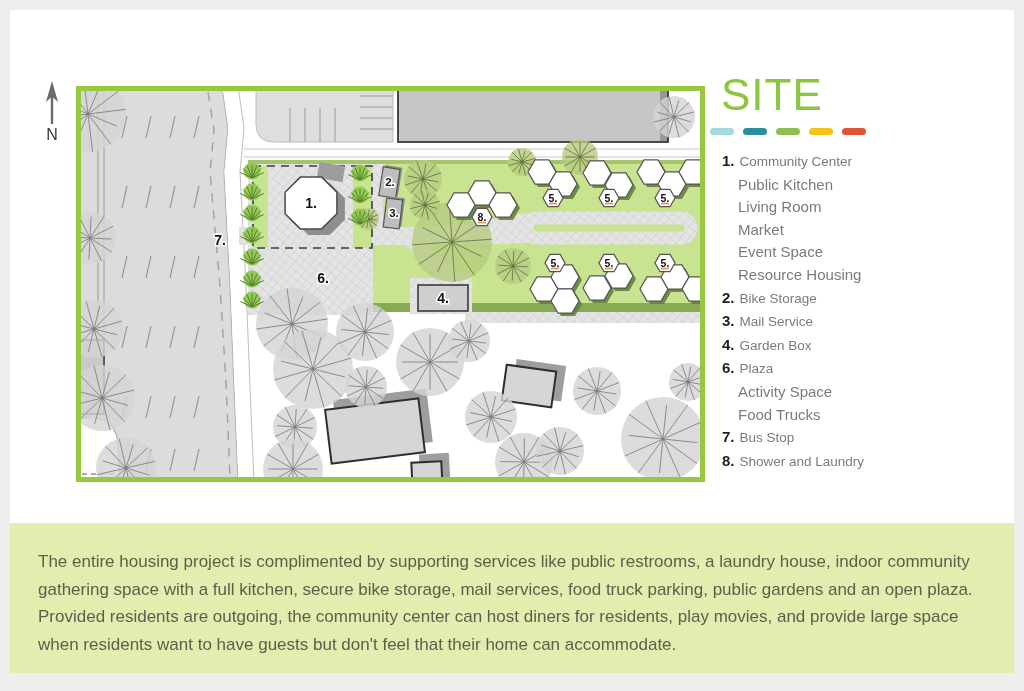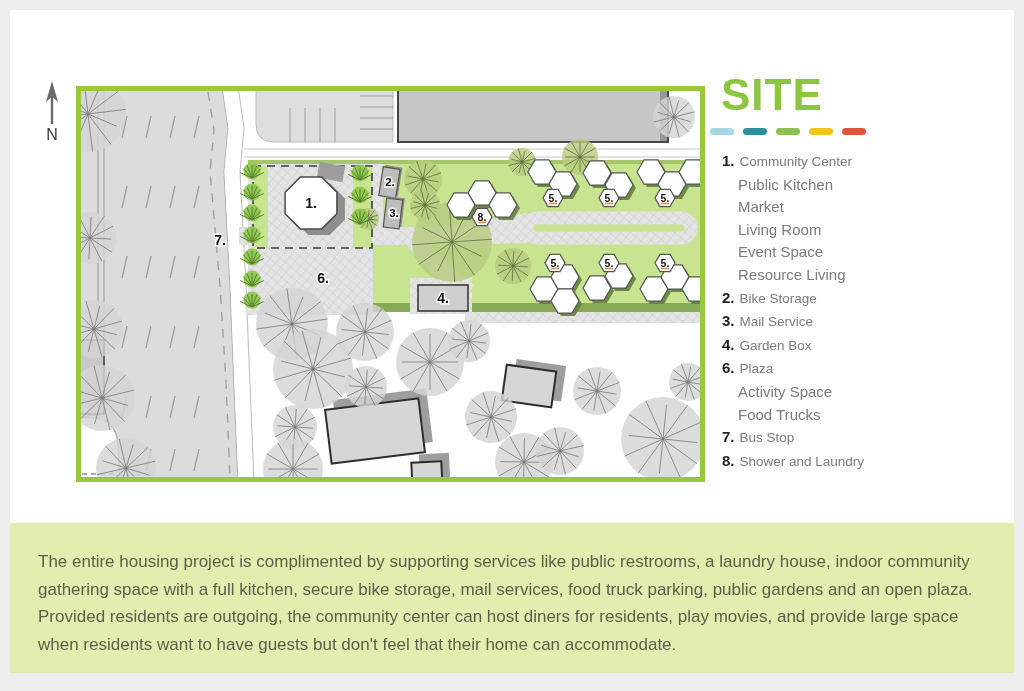--- a/index.html
+++ b/index.html
@@ -5,21 +5,21 @@
   html,body{margin:0;padding:0;width:1024px;height:691px;overflow:hidden;
     background:#edefee;font-family:"Liberation Sans",sans-serif;}
   #card{position:absolute;left:10px;top:10px;width:1004px;height:513px;background:#ffffff;}
   #desc-panel{position:absolute;left:10px;top:523px;width:1004px;height:150px;background:#e4edb0;}
   #desc-panel p{margin:0;padding:25px 40px 0 28px;font-size:17px;line-height:27.5px;color:#5a614b;}
   #plan-wrap{position:absolute;left:66px;top:76px;width:629px;height:396px;}
   #north{position:absolute;left:28px;top:70px;width:28px;height:46px;}
   #north-label{position:absolute;left:28px;top:116px;width:28px;text-align:center;
     font-size:16px;color:#3a3a3a;}
   #legend{position:absolute;left:700px;top:62px;width:314px;}
-  #site-title{margin:0 0 0 11px;font-size:44px;line-height:46px;font-weight:bold;
+  #site-title{margin:0 0 0 11px;font-size:44px;line-height:46px;font-weight:normal;
     letter-spacing:1px;color:#8cc63f;}
   #colorbar{margin:10px 0 0 0;height:8px;}
   #colorbar span{display:inline-block;width:24px;height:7px;border-radius:3.5px;margin-right:9px;vertical-align:top;}
   #legend-list{margin:14px 0 16px 12px;}
   .legend-item{line-height:22.6px;white-space:nowrap;}
   .legend-item .num{font-weight:bold;font-size:15px;color:#1f1f1f;margin-right:5px;}
   .legend-item .lbl{font-size:13.5px;color:#7b7b7b;}
   .legend-sub{line-height:22.6px;margin-left:16px;font-size:15px;color:#7b7b7b;white-space:nowrap;}
 </style>
 </head>
@@ -743,24 +743,24 @@
     <rect x="2.5" y="2.5" width="624" height="391" fill="none" stroke="#97c83e" stroke-width="5"></rect>
   </svg>
   </div>
 
   <div id="legend">
     <h1 id="site-title">SITE</h1>
     <div id="colorbar"><span style="background: rgb(165, 216, 226);"></span><span style="background: rgb(42, 143, 156);"></span><span style="background: rgb(140, 193, 82);"></span><span style="background: rgb(243, 195, 23);"></span><span style="background: rgb(225, 83, 57);"></span></div>
     <div id="legend-list">
         <div class="legend-item"><span class="num">1.</span><span class="lbl">Community Center</span></div>
         <div class="legend-sub">Public Kitchen</div>
+        <div class="legend-sub">Living Room</div>
         <div class="legend-sub">Market</div>
-        <div class="legend-sub">Living Room</div>
         <div class="legend-sub">Event Space</div>
-        <div class="legend-sub">Resource Living</div>
+        <div class="legend-sub">Resource Housing</div>
         <div class="legend-item"><span class="num">2.</span><span class="lbl">Bike Storage</span></div>
         <div class="legend-item"><span class="num">3.</span><span class="lbl">Mail Service</span></div>
         <div class="legend-item"><span class="num">4.</span><span class="lbl">Garden Box</span></div>
         <div class="legend-item"><span class="num">6.</span><span class="lbl">Plaza</span></div>
         <div class="legend-sub">Activity Space</div>
         <div class="legend-sub">Food Trucks</div>
         <div class="legend-item"><span class="num">7.</span><span class="lbl">Bus Stop</span></div>
         <div class="legend-item"><span class="num">8.</span><span class="lbl">Shower and Laundry</span></div>
       </div>
   </div>

